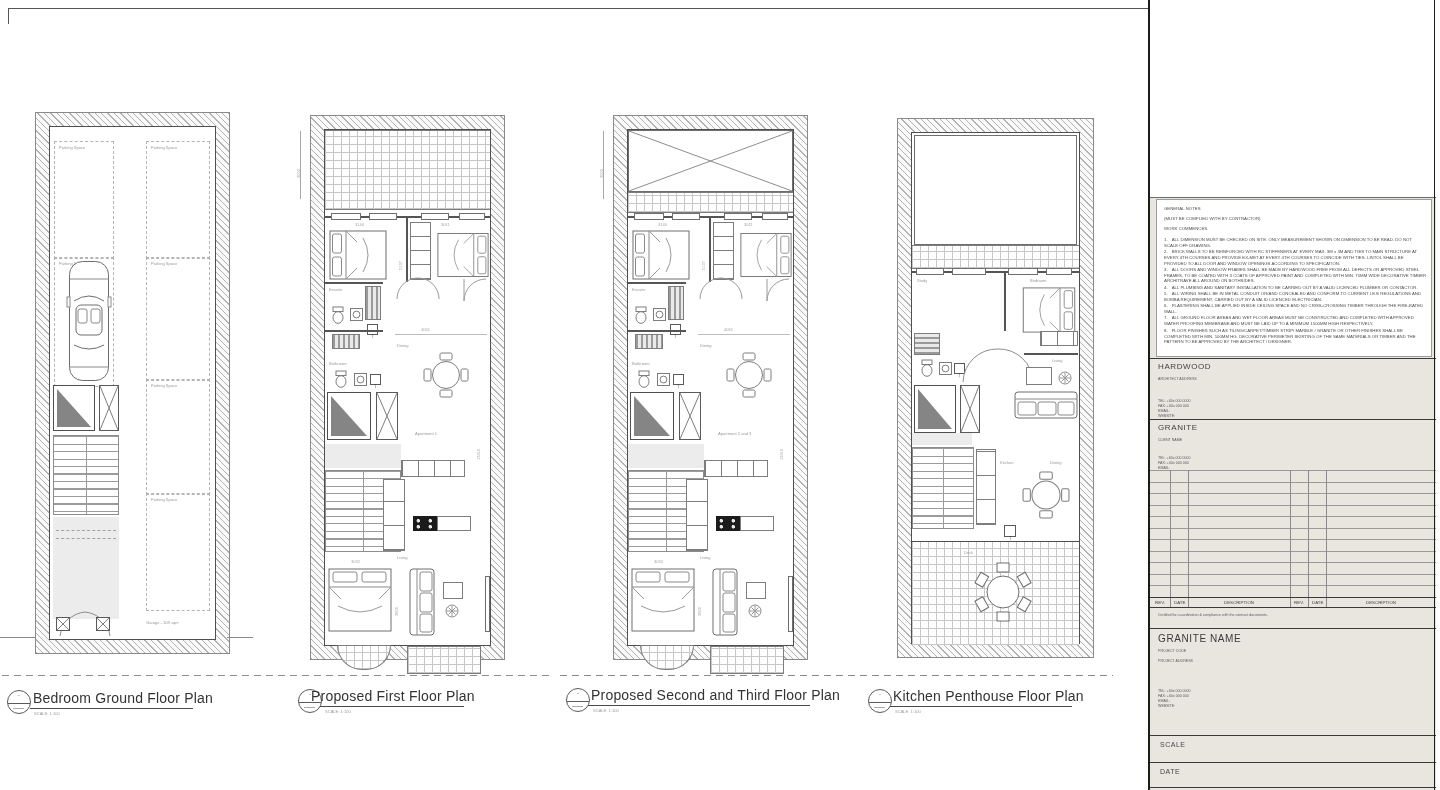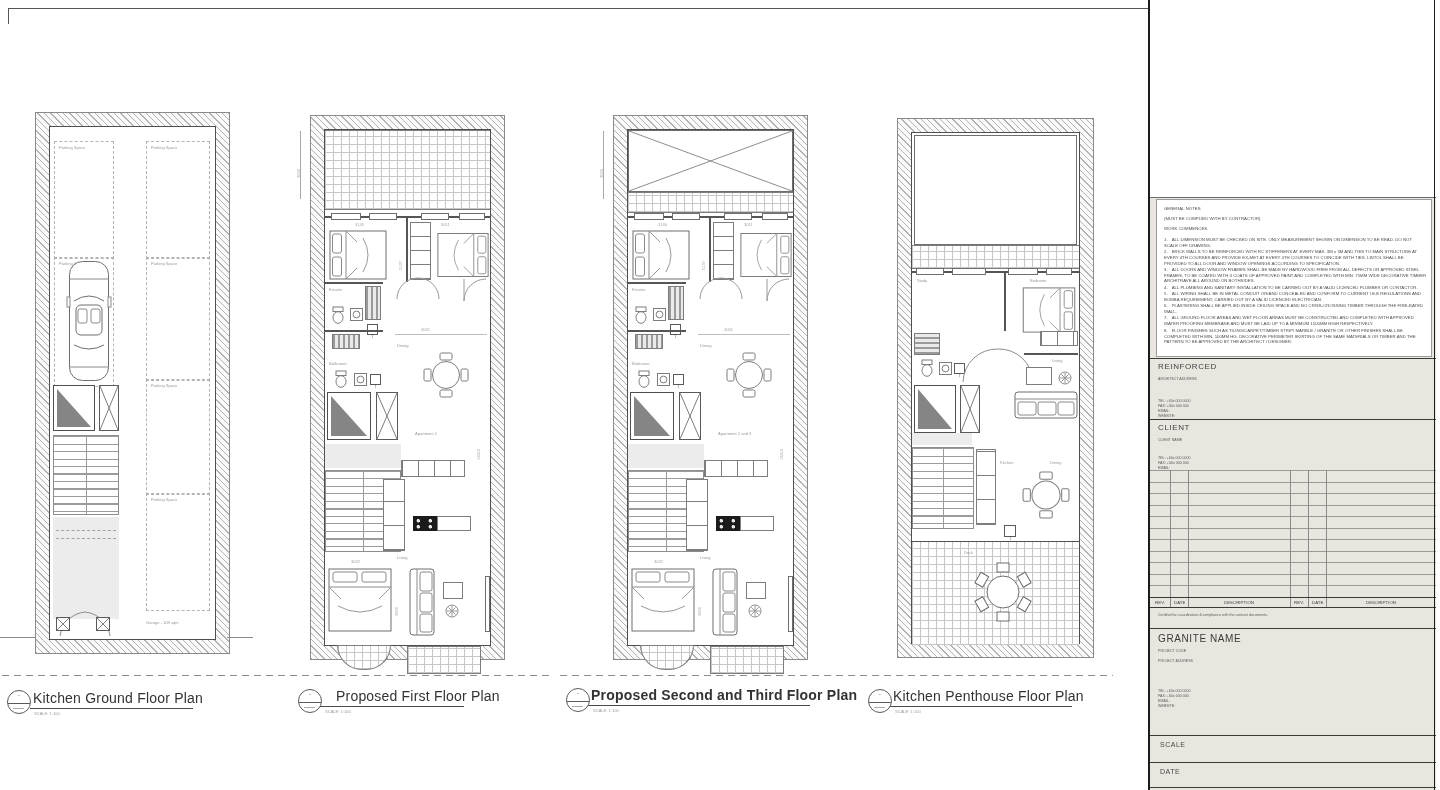--- a/index.html
+++ b/index.html
@@ -530,35 +530,35 @@
       </svg>
     </div>
   </div>
 
   <div class="dashline" style="left:2px;top:675px;width:550px;"></div>
   <div class="dashline" style="left:560px;top:675px;width:553px;"></div>
 
   <div class="bub" style="left:7px;top:690px;">
     <span class="bubtop">-</span>
   </div>
-  <span class="ptitle" style="left:33px;top:690px;">Kitchen Ground Floor Plan</span>
+  <span class="ptitle" style="left:33px;top:690px;">Bedroom Ground Floor Plan</span>
   <div class="uline" style="left:30px;top:708px;width:163px;"></div>
   <span class="scalenote" style="left:34px;top:711px;">SCALE: 1:100</span>
 
   <div class="bub" style="left:298px;top:689px;">
     <span class="bubtop">-</span>
   </div>
-  <span class="ptitle" style="left:336px;top:688px;">Proposed First Floor Plan</span>
+  <span class="ptitle" style="left:311px;top:688px;">Proposed First Floor Plan</span>
   <div class="uline" style="left:320px;top:706px;width:144px;"></div>
   <span class="scalenote" style="left:325px;top:709px;">SCALE: 1:100</span>
 
   <div class="bub" style="left:566px;top:688px;">
     <span class="bubtop">-</span>
   </div>
-  <span class="ptitle" style="left:591px;top:687px;font-weight:bold;">Proposed Second and Third Floor Plan</span>
+  <span class="ptitle" style="left:591px;top:687px;">Proposed Second and Third Floor Plan</span>
   <div class="uline" style="left:588px;top:705px;width:222px;"></div>
   <span class="scalenote" style="left:593px;top:708px;">SCALE: 1:100</span>
 
   <div class="bub" style="left:868px;top:689px;">
     <span class="bubtop">-</span>
   </div>
   <span class="ptitle" style="left:893px;top:688px;">Kitchen Penthouse Floor Plan</span>
   <div class="uline" style="left:890px;top:706px;width:182px;"></div>
   <span class="scalenote" style="left:895px;top:709px;">SCALE: 1:100</span>
 
@@ -579,31 +579,31 @@
         <div class="note"><span class="n">3.</span><span>ALL DOORS AND WINDOW FRAMES SHALL BE MADE BY HARDWOOD FREE FROM ALL DEFECTS OR APPROVED STEEL FRAMES, TO BE COATED WITH 3 COATS OF APPROVED PAINT AND COMPLETED WITH MIN. 75MM WIDE DECORATIVE TIMBER ARCHITRAVE ALL AROUND ON BOTHSIDES.</span></div>
         <div class="note"><span class="n">4.</span><span>ALL PLUMBING AND SANITARY INSTALLATION TO BE CARRIED OUT BY A VALID LICENCED PLUMBER OR CONTACTOR.</span></div>
         <div class="note"><span class="n">5.</span><span>ALL WIRING SHALL BE IN METAL CONDUIT OR/AND CONCEALED AND CONFORM TO CURRENT I.E.E REGULATIONS AND BOMBA REQUIREMENT, CARRIED OUT BY A VALID LICENCED ELECTRICIAN.</span></div>
         <div class="note"><span class="n">6.</span><span>PLASTERING SHALL BE APPLIED INSIDE CEILING SPACE AND NO CRISS-CROSSING TIMBER THROUGH THE FIRE-RATED WALL.</span></div>
         <div class="note"><span class="n">7.</span><span>ALL GROUND FLOOR AREAS AND WET FLOOR AREAS MUST BE CONSTRUCTED AND COMPLETED WITH APPROVED WATER PROOFING MEMBRANE AND MUST BE LAID UP TO A MINIMUM 1500MM HIGH RESPECTIVELY.</span></div>
         <div class="note"><span class="n">8.</span><span>FLOOR FINISHES SUCH AS TILING/CARPET/TIMBER STRIP/ MARBLE / GRANITE OR OTHER FINISHES SHALL BE COMPLETED WITH MIN. 100MM HG. DECORATIVE PERIMETER SKIRTING OF THE SAME MATERIALS OR TIMBER AND THE PATTERN TO BE APPROVED BY THE ARCHITECT / DESIGNER.</span></div>
       </div>
     </div>
 
     <div class="hline dark" style="top:358px;"></div>
-    <span class="sechead" style="left:8px;top:362px;">REINFORCED</span>
+    <span class="sechead" style="left:8px;top:362px;">HARDWOOD</span>
     <span class="tbtiny" style="left:8px;top:376px;">ARCHITECT ADDRESS</span>
     <div class="tbtiny" style="left:8px;top:398px;">
       <div>TEL: +60x 000 0000</div>
       <div>FAX: +60x 000 000</div>
       <div>EMAIL:</div>
       <div>WEBSITE:</div>
     </div>
 
     <div class="hline dark" style="top:419px;"></div>
-    <span class="sechead" style="left:8px;top:423px;">CLIENT</span>
+    <span class="sechead" style="left:8px;top:423px;">GRANITE</span>
     <span class="tbtiny" style="left:8px;top:437px;">CLIENT NAME</span>
     <div class="tbtiny" style="left:8px;top:455px;">
       <div>TEL: +60x 000 0000</div>
       <div>FAX: +60x 000 000</div>
       <div>EMAIL:</div>
     </div>
 
     <div class="rowline" style="top:470px;"></div>
     <div class="rowline" style="top:481.5px;"></div>
     <div class="rowline" style="top:493px;"></div>

